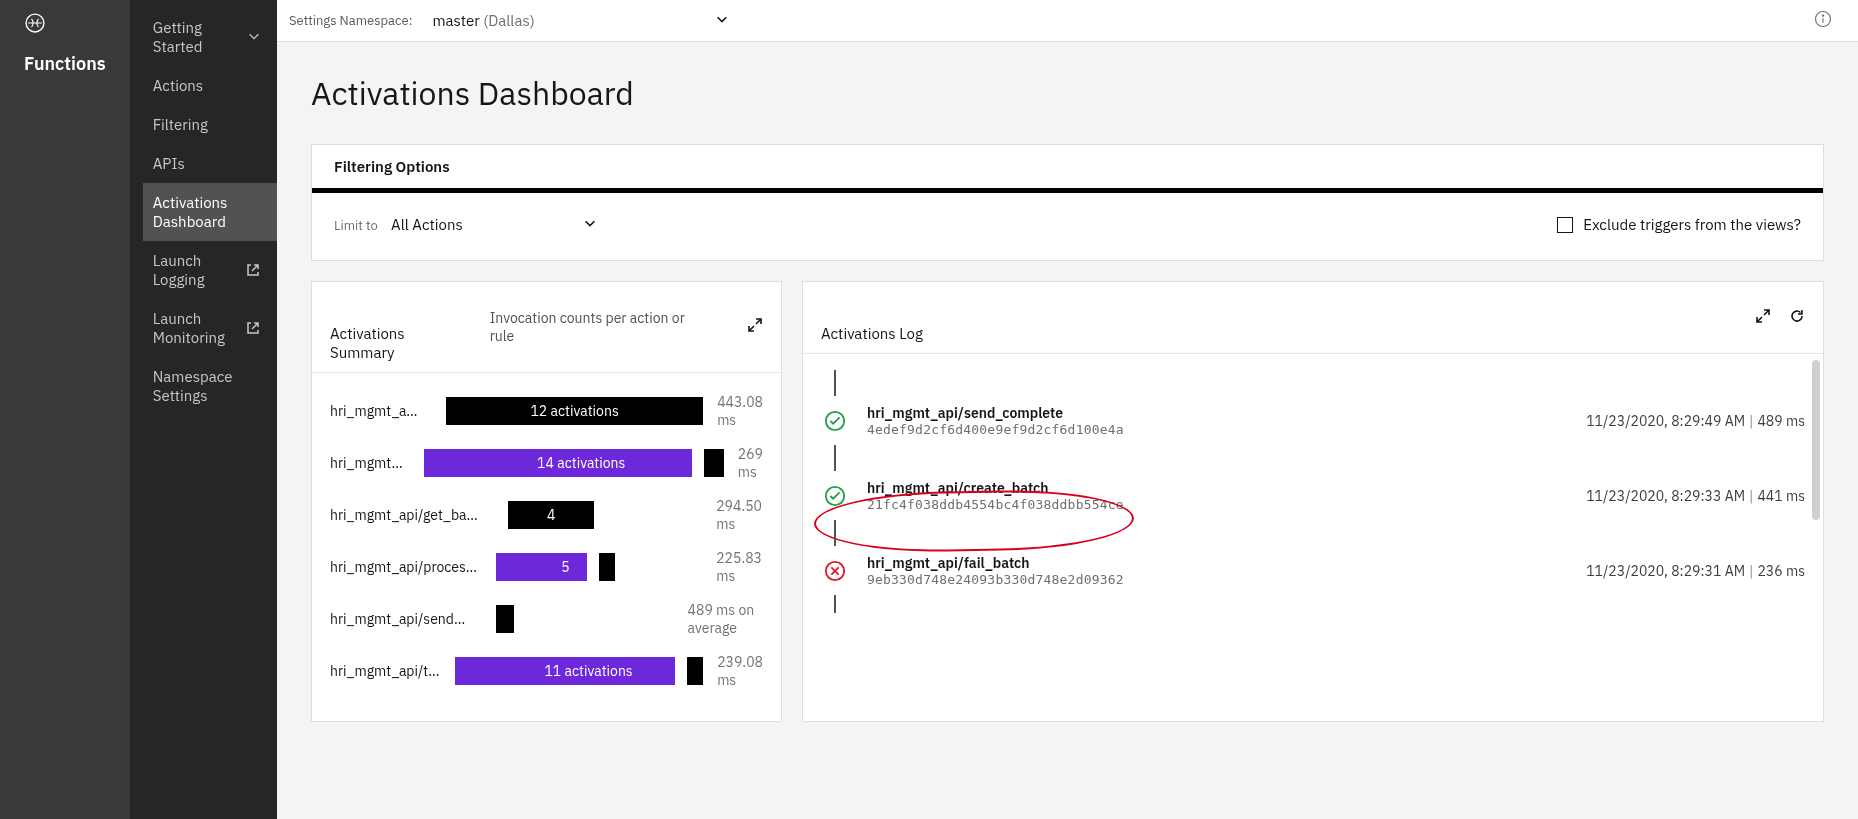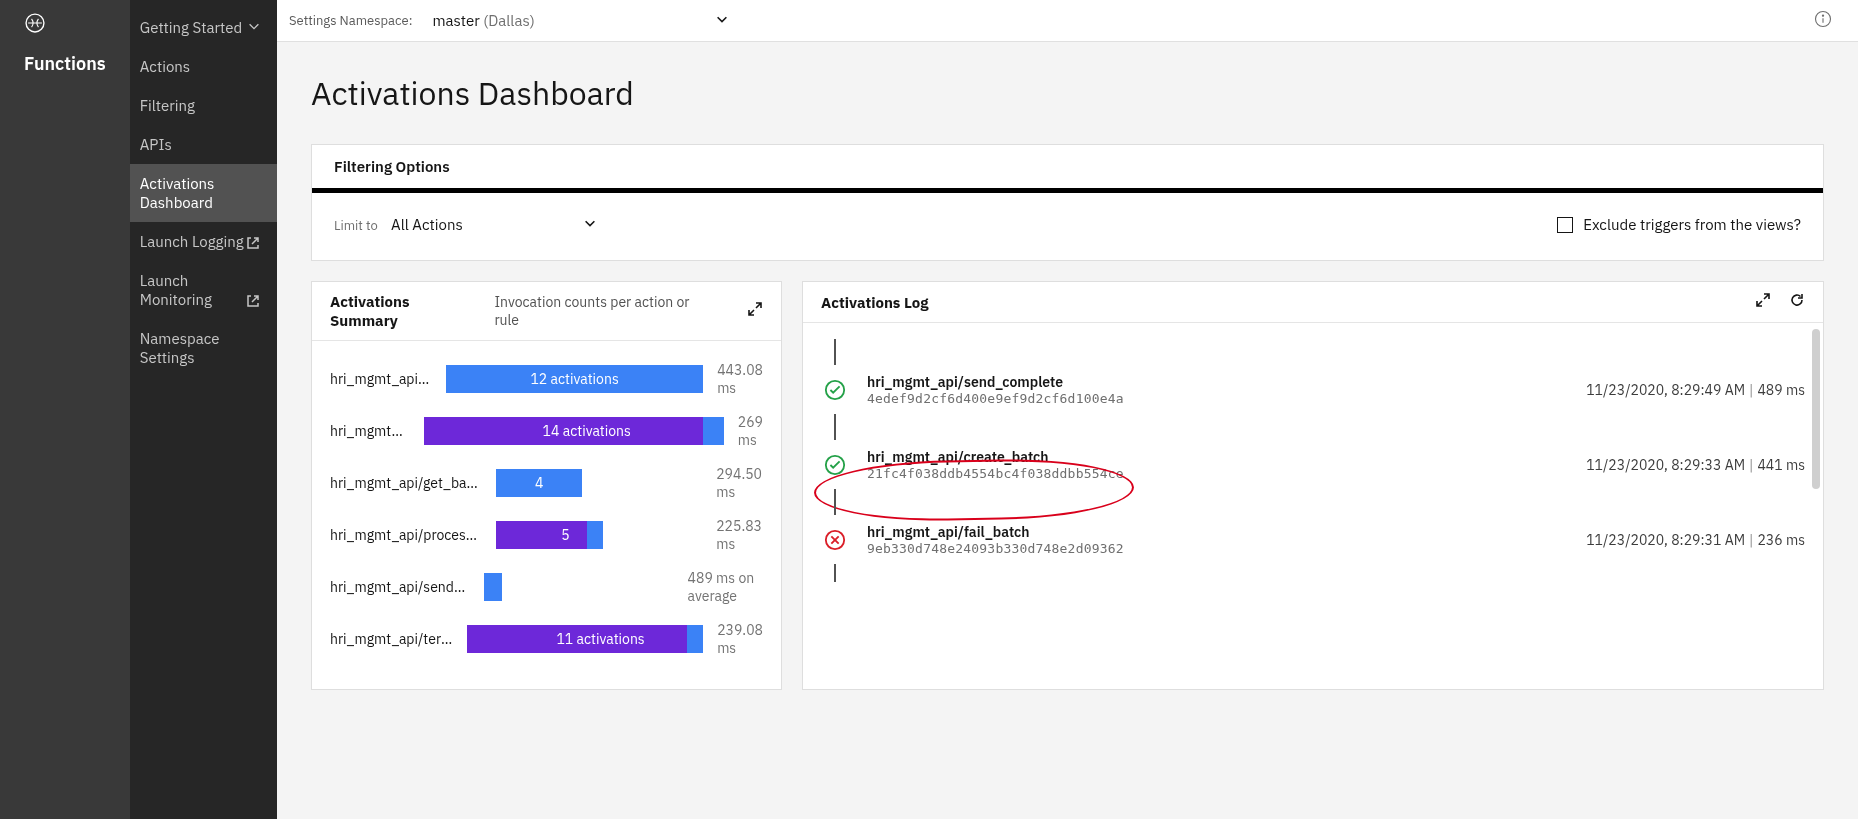--- a/index.html
+++ b/index.html
@@ -2,21 +2,21 @@
 <html><head>
 <meta charset="utf-8">
 <style>
 * { box-sizing: border-box; margin: 0; padding: 0; }
 body { font-family: "IBM Plex Sans", -apple-system, "Helvetica Neue", Arial, sans-serif; font-size: 14px; color: #161616; background: #f4f4f4; width: 1858px; height: 819px; overflow: hidden; display: flex; }
 .sidebar { width: 277px; background: #262626; color: #f4f4f4; display: flex; flex-direction: row; }
 .side-header { background: #393939; padding: 12px 24px 26px 24px; display:flex; flex-direction:column; gap:14px;}
 .side-header .logo svg { width:22px; height:22px; fill:#fff; }
 .side-header .title { font-size: 18px; font-weight: 600; color: #fff; }
 .side-items { padding-top:8px;}
-.side-item { display:flex; align-items:flex-end; justify-content:space-between; padding: 10px 16px 10px 10px; color:#c6c6c6; font-size:15px; cursor:pointer; }
+.side-item { display:flex; align-items:center; justify-content:space-between; padding: 10px 16px 10px 10px; color:#c6c6c6; font-size:15px; cursor:pointer;margin-left:13px; }
 .side-item.selected { background:#525252; color:#fff; }
 .side-item .ext { width:16px; height:16px; }
 .chev svg, .ext svg { stroke:#c6c6c6; fill:none; stroke-width:1.5; }
 
 .main { flex:1; display:flex; flex-direction:column; }
 .topbar { height:42px; background:#fff; border-bottom:1px solid #e0e0e0; display:flex; align-items:center; padding: 0 26px 0 12px; gap: 20px; }
 .topbar .ns-label { color:#5a5a5a; font-size:13px;}
 .ns-select { display:flex; align-items:center; gap:180px; cursor:pointer; font-size:15px;}
 .ns-select .val { color:#161616; }
 .ns-select .val .dim { color:#6f6f6f; }
@@ -34,34 +34,34 @@
 .dropdown { display:inline-flex; align-items:center; gap:90px; font-size:15px; cursor:pointer; padding:4px 2px;}
 .dropdown.narrow { gap:120px; }
 .chev-down svg { width:14px; height:14px; stroke:#161616; fill:none; stroke-width:1.8;}
 .checkbox { display:inline-flex; align-items:center; gap:10px; font-size:15px; cursor:pointer;}
 .checkbox .box { width:16px; height:16px; border:1px solid #161616; background:#fff;}
 
 .panel-row { display:flex; gap:20px; margin-top:20px;}
 .panel-row .panel { flex:1; display:flex; flex-direction:column; min-width:0;}
 .panel-row .panel.right { flex-basis: 600px; flex-grow:0.9;}
 .card-head { padding:10px 18px; border-bottom:1px solid #e5e5e5; display:flex; align-items:center; gap:18px;}
-.card-head .t { font-weight:700; font-size:15px;}
+.card-head .t { font-weight:400; font-size:15px;margin-top:32px;}
 .card-head .sub { color:#525252; font-size:14px;}
 .card-head .spacer { flex:1;}
 .card-head .tool svg { width:16px; height:16px; stroke:#161616; fill:none; stroke-width:1.6; cursor:pointer;}
 .card-body { padding:12px 8px 24px 8px; overflow:auto; position:relative;}
 
 
 .srow { display:flex; align-items:center; gap:14px; padding: 8px 10px; }
 .srow .name { width: 222px; text-align:right; color:#161616; font-size:14px; white-space:nowrap; overflow:hidden; text-overflow:ellipsis;}
 .srow .bar-slot { width: 300px; }
 .bar { height:28px; display:flex; align-items:center; }
 .bar .fill { height:100%; display:flex; align-items:center; justify-content:center; color:#fff; font-size:14px;}
 .bar .fill.small { justify-content:center;}
-.green { background:#3b82f6; }
+.green { background:#000000;margin-left:12px; }
 .red { background:#6d28d9;padding-left:47px; }
 .srow .avg { color:#737373; font-size:14px;}
 
 
 .log-list { position:relative; }
 .log-item { display:flex; align-items:center; gap:12px; padding: 4px 10px 4px 4px; position:relative;}
 .log-left { width:40px; display:flex; flex-direction:column; align-items:center; }
 .log-left .stick { width:2px; height:26px; background:#525252; }
 .status-ic { width:22px; height:22px; }
 .status-ic circle { fill:none; stroke-width:2;}

